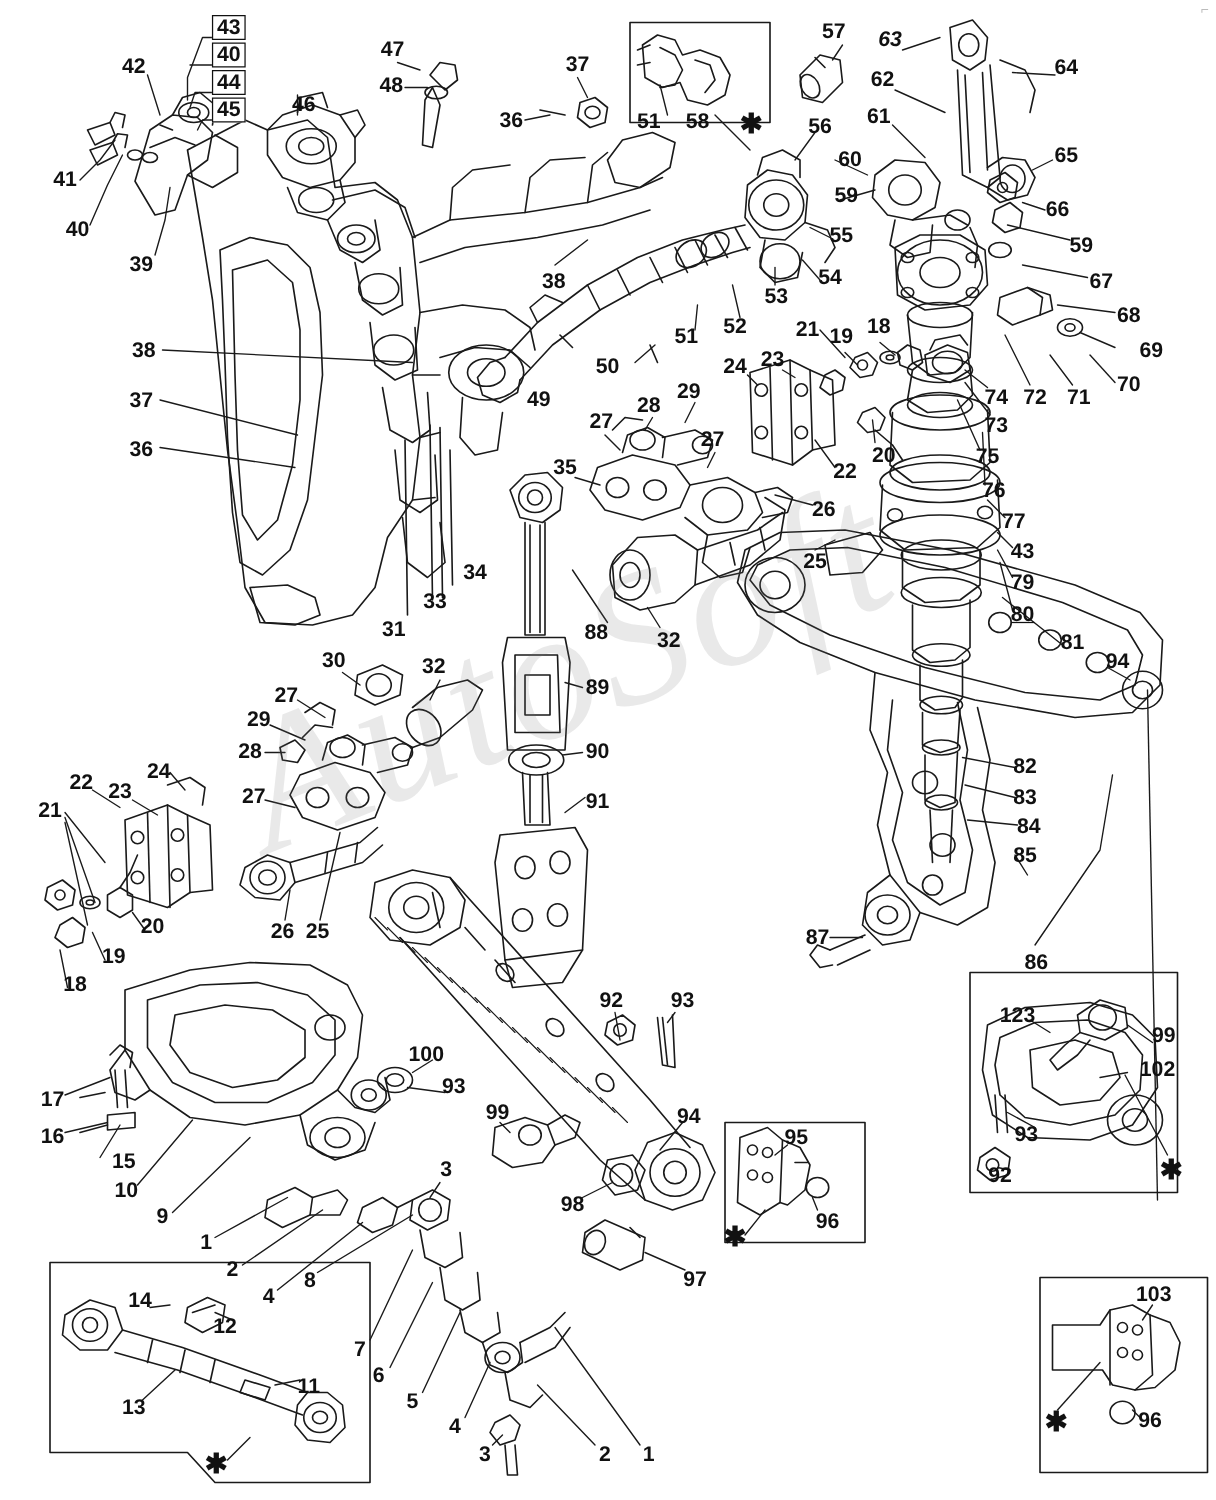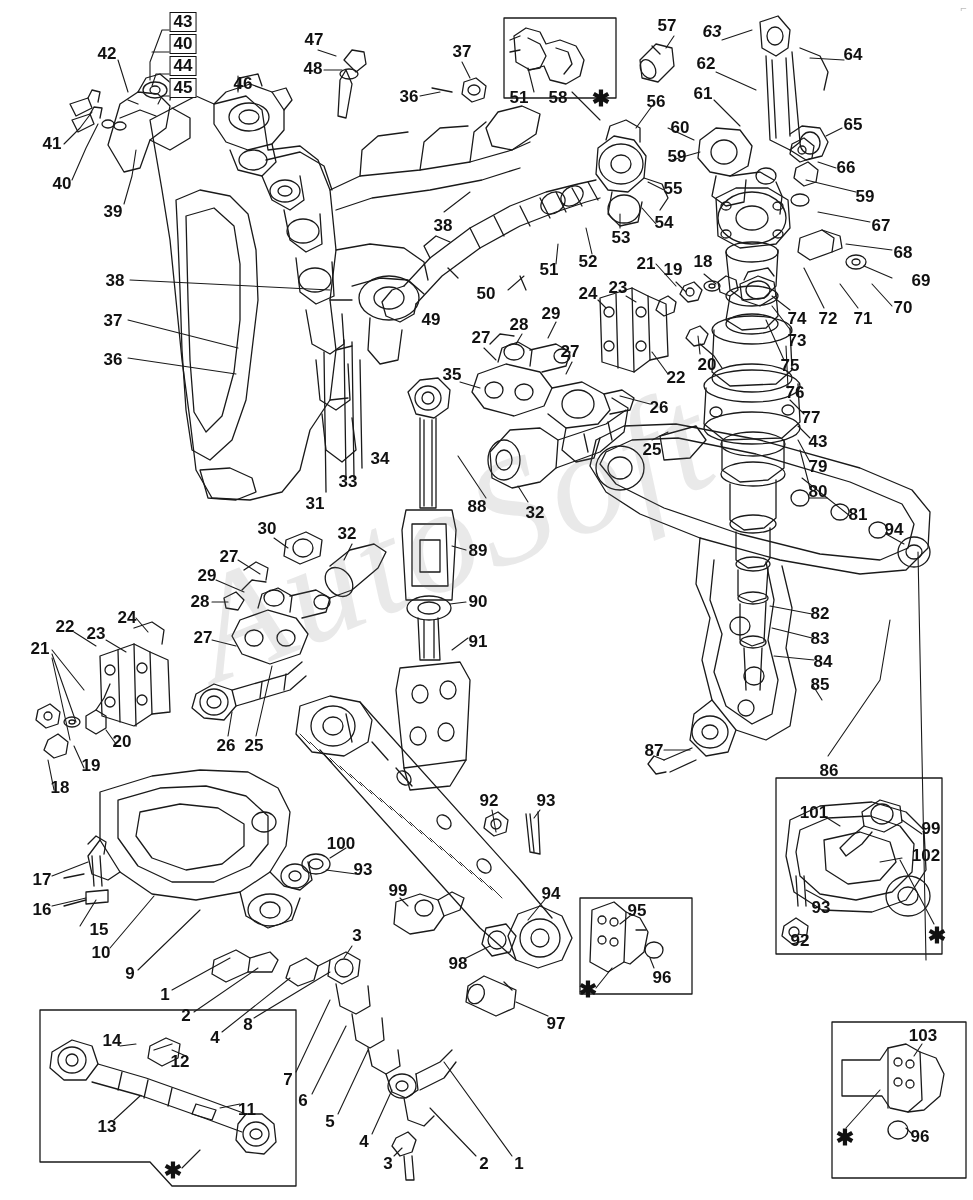--- a/index.html
+++ b/index.html
@@ -847,21 +847,21 @@
       <div class="callout" style="left: 303px; top: 1100px;">6</div>
       <div class="callout" style="left: 330px; top: 1121px;">5</div>
       <div class="callout" style="left: 364px; top: 1141px;">4</div>
       <div class="callout" style="left: 388px; top: 1163px;">3</div>
       <div class="callout" style="left: 484px; top: 1163px;">2</div>
       <div class="callout" style="left: 519px; top: 1163px;">1</div>
       <div class="callout" style="left: 112px; top: 1040px;">14</div>
       <div class="callout" style="left: 180px; top: 1061px;">12</div>
       <div class="callout" style="left: 247px; top: 1109px;">11</div>
       <div class="callout" style="left: 107px; top: 1126px;">13</div>
-      <div class="callout" style="left: 814px; top: 812px;">101</div>
+      <div class="callout" style="left: 814px; top: 812px;">123</div>
       <div class="callout" style="left: 931px; top: 828px;">99</div>
       <div class="callout" style="left: 912px; top: 855px; margin-left: 14px;">102</div>
       <div class="callout" style="left: 821px; top: 907px;">93</div>
       <div class="callout" style="left: 800px; top: 940px;">92</div>
       <div class="callout" style="left: 923px; top: 1035px;">103</div>
       <div class="callout" style="left: 920px; top: 1136px;">96</div>
     </div>
   <div id="star-layer">
       <div class="star" style="left: 601px; top: 99px;">✱</div>
       <div class="star" style="left: 937px; top: 936px;">✱</div>

